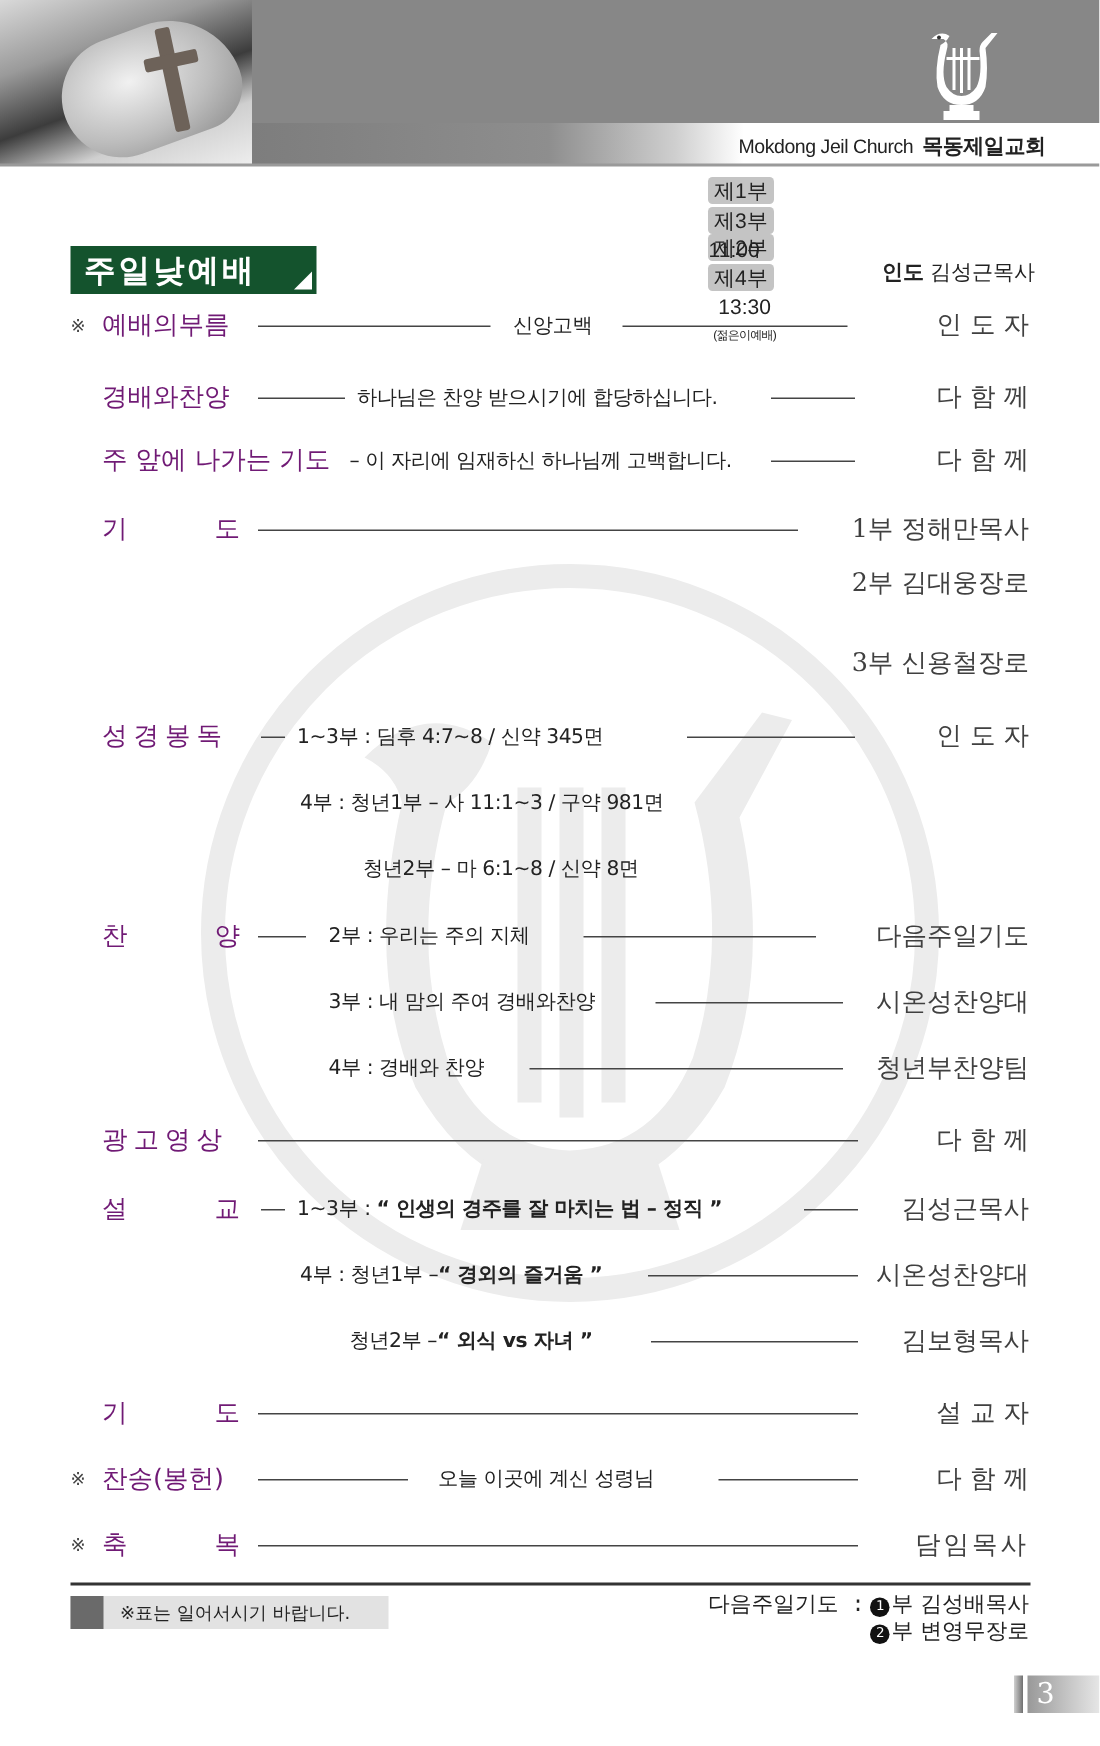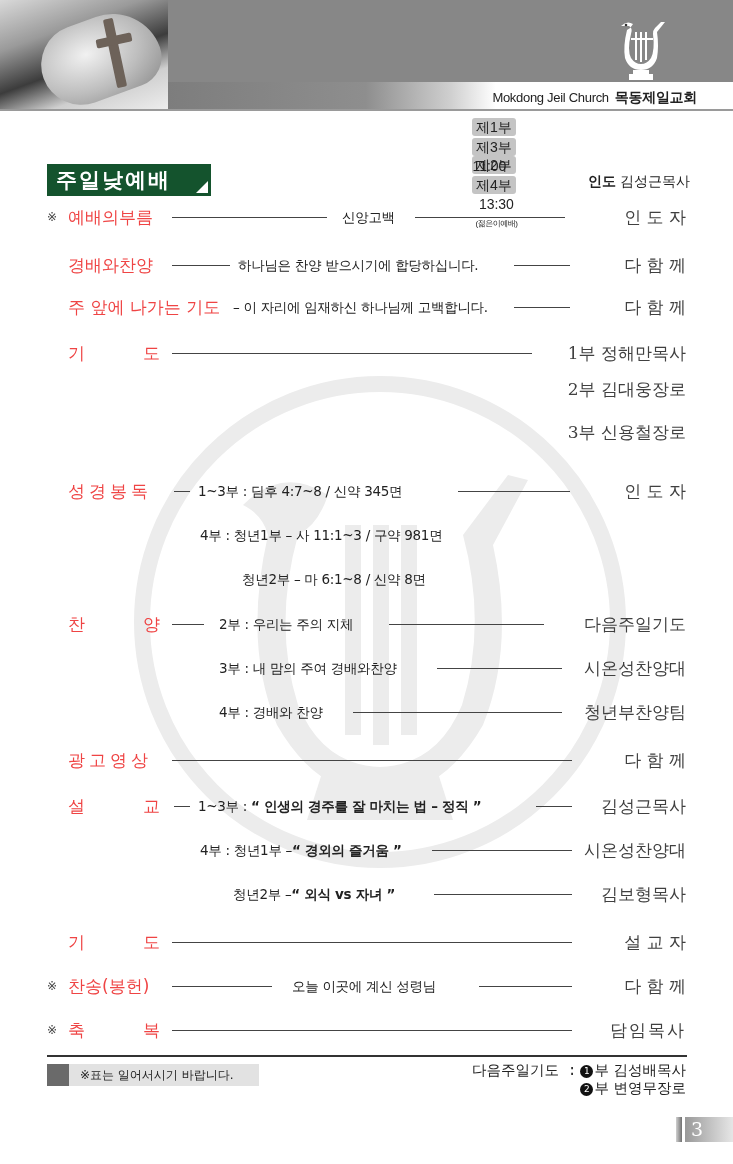--- a/index.html
+++ b/index.html
@@ -34,21 +34,21 @@
 
   .leader { position: absolute; right: 43px; top: 173px; font-size: 14px; }
   .leader b { font-weight: bold; margin-right: 4px; }
 
   
   .watermark { position: absolute; left: 133px; top: 375px; width: 494px; height: 494px; }
 
   
   .row-abs { position: absolute; left: 0; width: 733px; height: 28px; font-size: 16px; line-height: 28px; }
   .star { position: absolute; left: 47px; font-size: 12px; color: #444; }
-  .label { position: absolute; left: 68px; font-size: 17px; color: #ef4444; white-space: nowrap; }
+  .label { position: absolute; left: 68px; font-size: 17px; color: #701a75; white-space: nowrap; }
   .label.spread { display: flex; justify-content: space-between; width: 92px; }
   .center-text { position: absolute; font-size: 13.5px; color: #222; white-space: nowrap; letter-spacing: -0.3px; }
   .center-text b { font-weight: bold; }
   .rule { position: absolute; top: 14px; height: 1px; background: #444; }
   .right-text { position: absolute; right: 47px; font-size: 17px; color: #404040; white-space: nowrap; font-family: "DejaVu Serif", serif; }
 
   
   .footer-rule { position: absolute; left: 47px; top: 1055px; width: 640px; height: 2px; background: #333; }
   .stand-note { position: absolute; left: 47px; top: 1064px; width: 212px; height: 22px; background: #e2e2e2; font-size: 12px; line-height: 22px; }
   .stand-note .blk { position: absolute; left: 0; top: 0; width: 22px; height: 22px; background: #6a6a6a; }
@@ -149,21 +149,21 @@
   <span class="label spread">
       <span>기</span>
       <span>도</span>
     </span>
   <div class="rule" style="left:172px;width:360px"></div>
   <span class="right-text">1부 정해만목사</span>
 </div>
 <div class="row-abs" style="top:375px">
   <span class="right-text">2부 김대웅장로</span>
 </div>
-<div class="row-abs" style="top:418px">
+<div class="row-abs" style="top:428px">
   <span class="right-text">3부 신용철장로</span>
 </div>
 
 <div class="row-abs" style="top:477px">
   <span class="label" style="letter-spacing:4px">성경봉독</span>
   <div class="rule" style="left:174px;width:16px"></div>
   <span class="center-text" style="left:198px">1~3부 : 딤후 4:7~8 / 신약 345면</span>
   <div class="rule" style="left:458px;width:112px"></div>
   <span class="right-text">인 도 자</span>
 </div>

